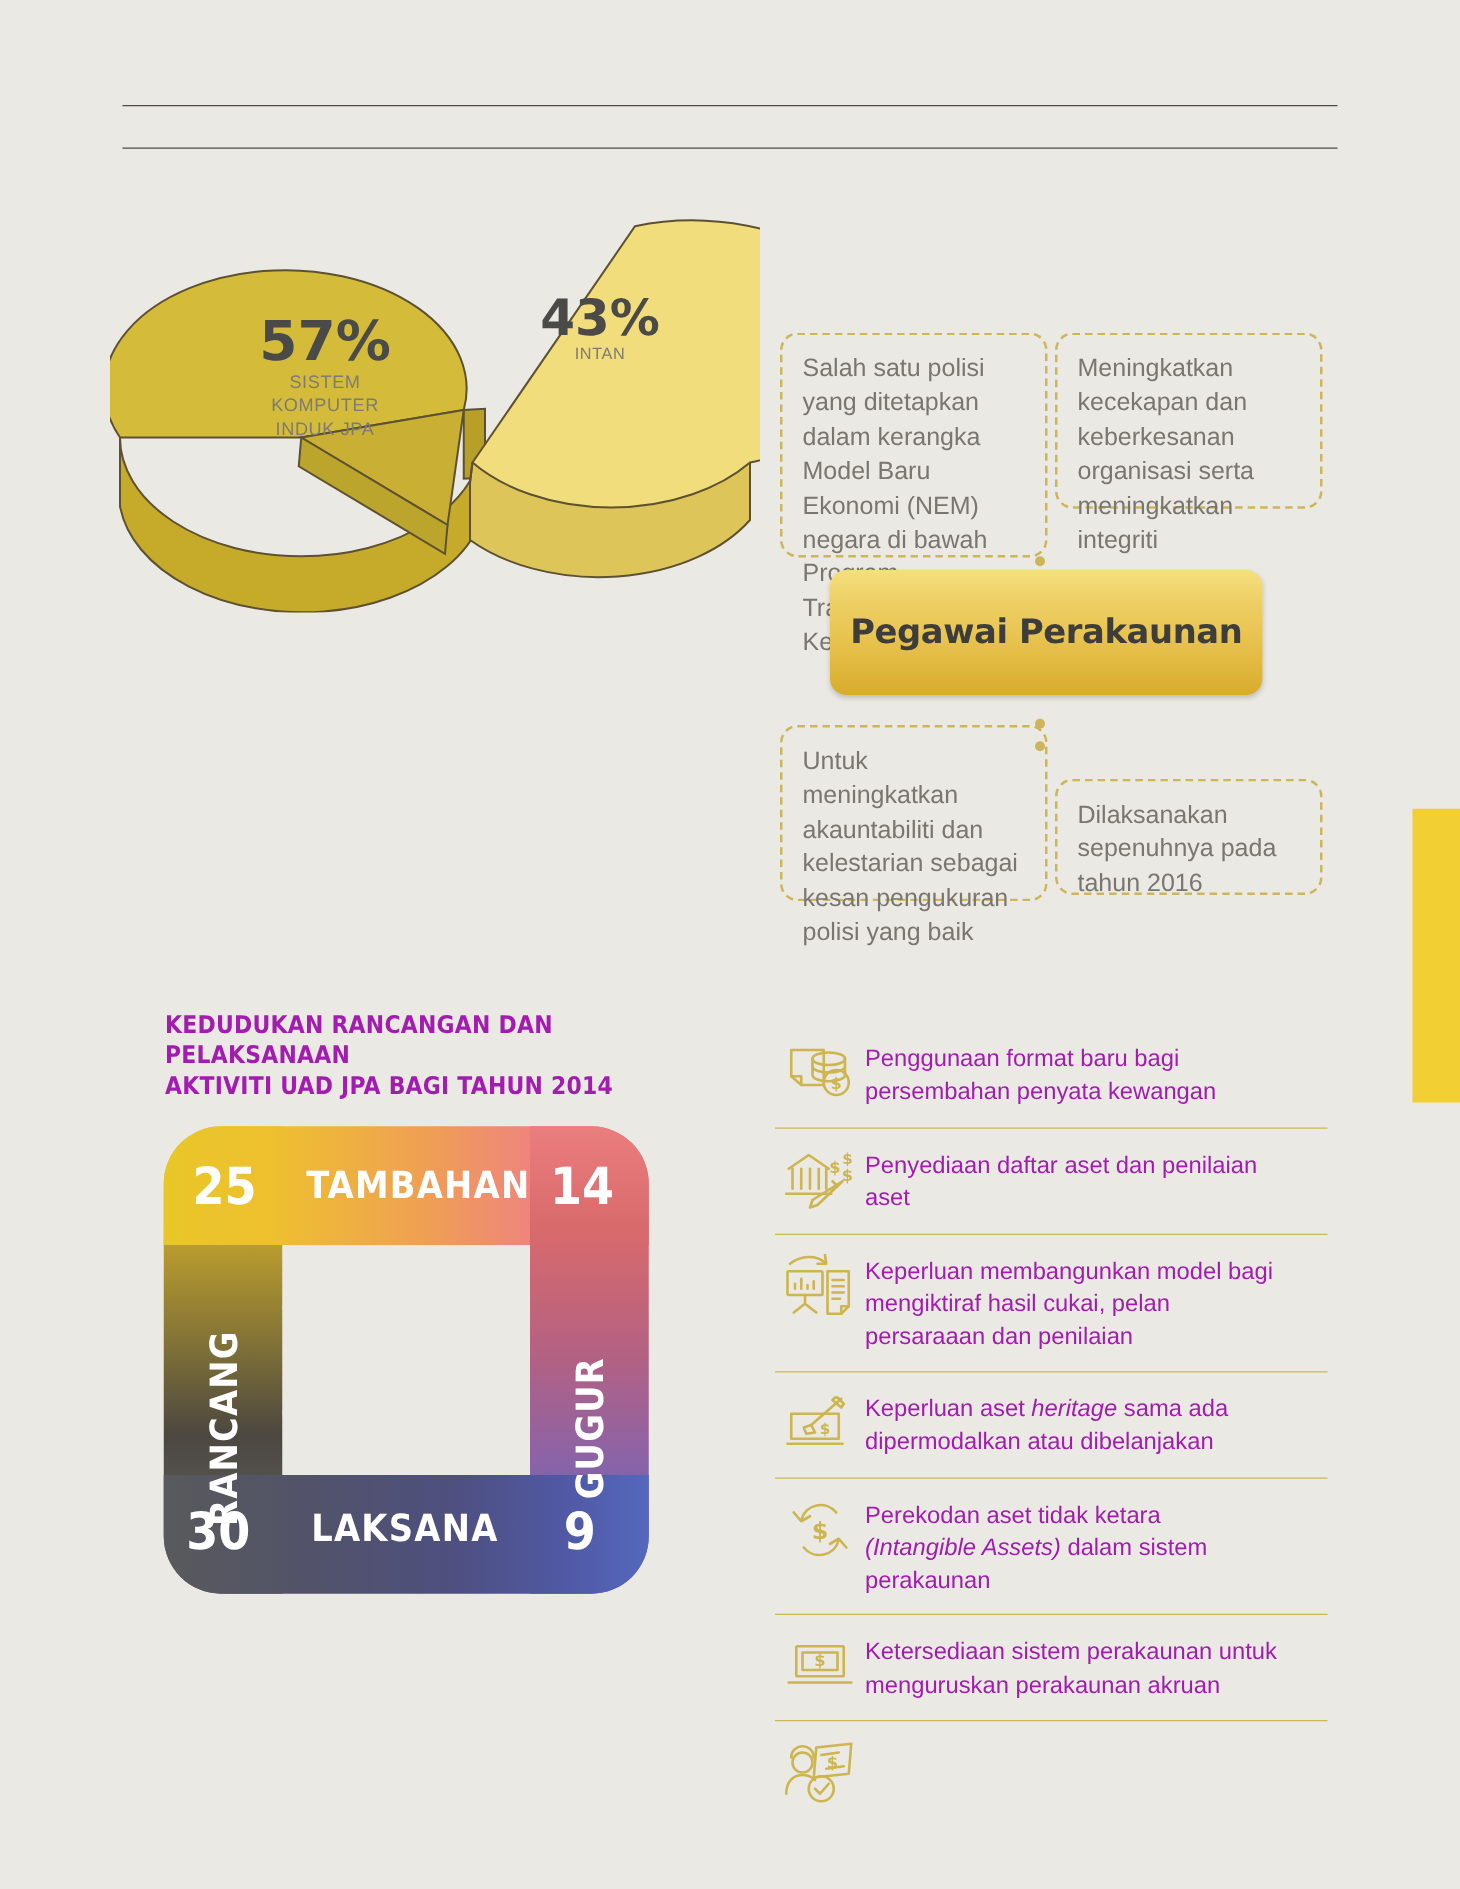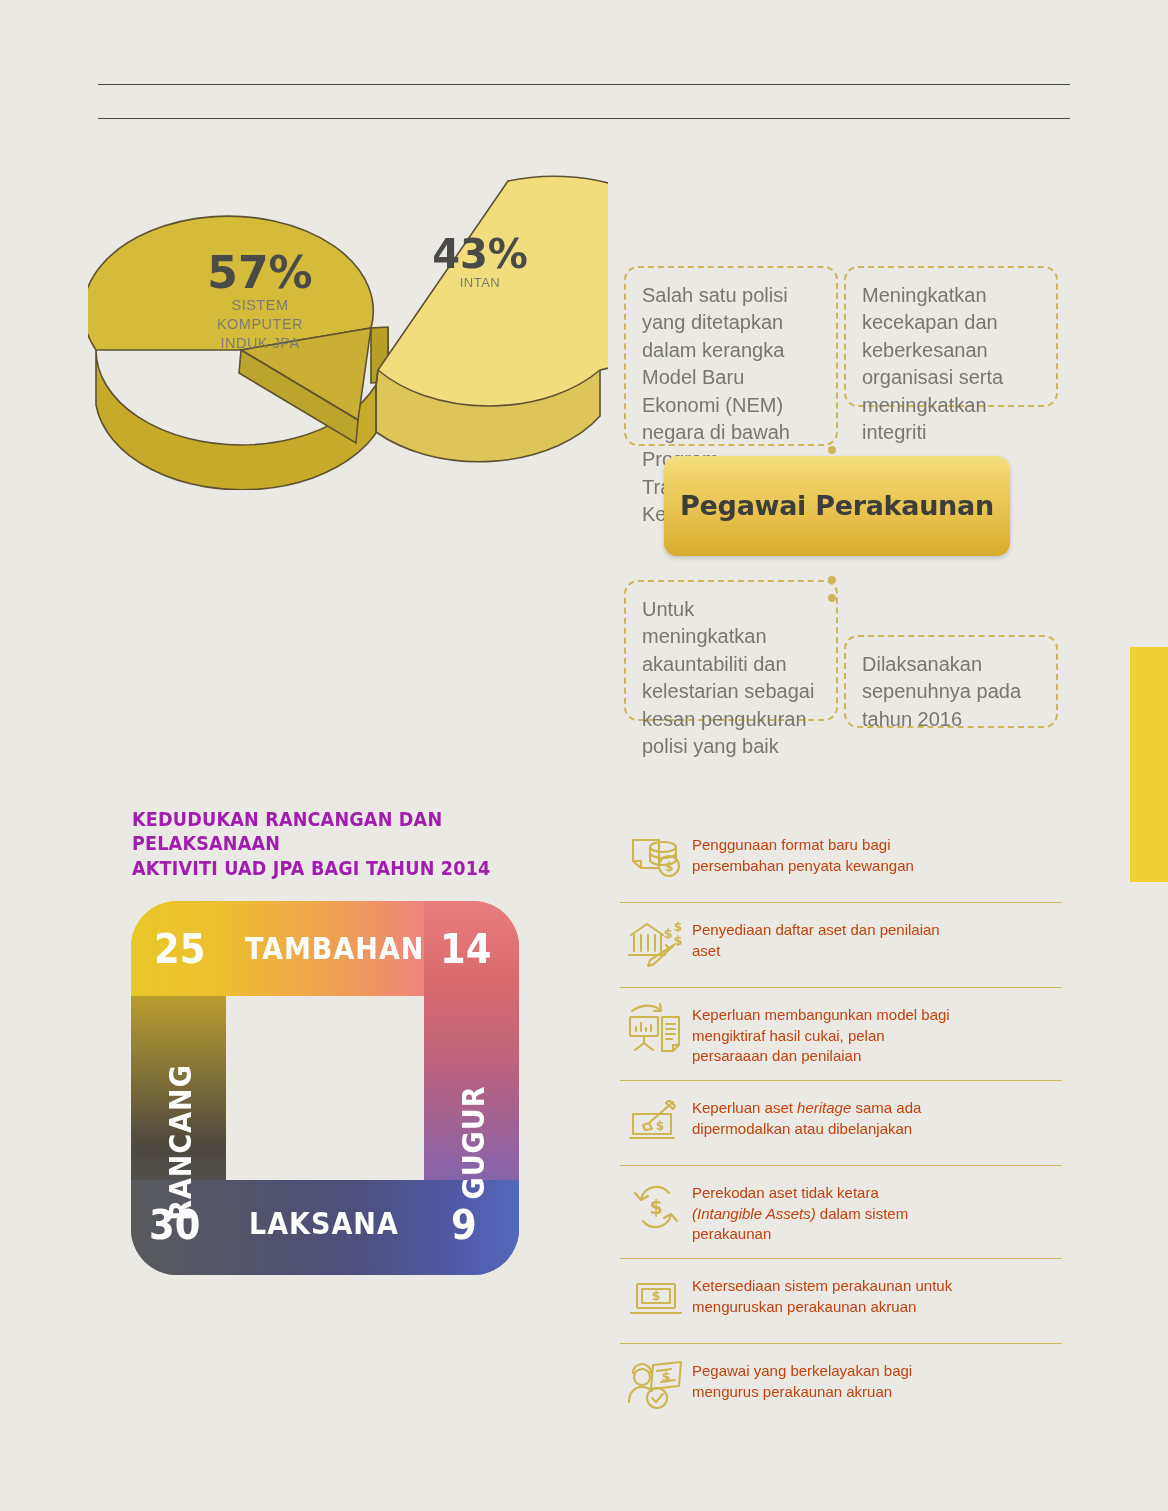--- a/index.html
+++ b/index.html
@@ -51,21 +51,21 @@
     border-radius: 14px;
     box-sizing: border-box;
     padding: 14px 16px;
     font-size: 20px;
     line-height: 1.37;
     color: #78766f;
   }
   #dbox-1 { left: 12px;  top: 8px;   width: 214px; height: 180px; }
   #dbox-2 { left: 232px; top: 8px;   width: 214px; height: 141px; }
   #dbox-3 { left: 12px;  top: 322px; width: 214px; height: 141px; }
-  #dbox-4 { left: 232px; top: 377px; width: 214px; height: 93px;  }
+  #dbox-4 { left: 232px; top: 365px; width: 214px; height: 93px;  }
 
   .dot-pair { position: absolute; width: 20px; height: 9px; }
   .dot-pair i {
     display: inline-block;
     width: 8px; height: 8px;
     border-radius: 50%;
     background: #cdb65a;
     margin-right: 3px;
   }
   #dots-top { left: 216px; top: 182px; }
@@ -165,23 +165,23 @@
     min-height: 58px;
   }
   .bullet:last-child { border-bottom: none; }
   .bullet .bicon {
     flex: 0 0 72px;
     height: 56px;
     display: flex; align-items: center; justify-content: center;
   }
   .bullet .btext {
     flex: 1 1 auto;
-    font-size: 15px;
+    font-size: 19px;
     line-height: 1.38;
-    color: #c2410c;
+    color: #a21caf;
     padding-top: 4px;
   }
   .btext em { font-style: italic; }
 
   svg.ico { display:block; }
   .ico path, .ico rect, .ico circle, .ico line, .ico polyline, .ico polygon, .ico ellipse {
     fill: none; stroke: #cdb54f; stroke-width: 2.1;
     stroke-linecap: round; stroke-linejoin: round;
   }
   .ico text { fill: #cdb54f; stroke: none; font-family: "DejaVu Sans", sans-serif; font-weight: bold; }
@@ -392,19 +392,15 @@
         <path d="M6 13 C6 7 11 4 15 4 C19 4 24 7 24 13"></path>
         <circle cx="15" cy="17" r="8"></circle>
         <path d="M2 42 C2 32 8 27 15 27 C19 27 22 28 25 31"></path>
         <path d="M26 5 L54 2 L52 26 L24 29 Z"></path>
         <path d="M30 11 L44 9 M34 22 L48 20"></path>
         <text x="39" y="21" font-size="13" text-anchor="middle">$</text>
         <circle cx="30" cy="38" r="10"></circle>
         <path d="M25 38 L29 42 L36 34"></path>
       </svg>
     </span>
-    <span class="btext">
-      <span>Pegawai yang berkelayakan bagi</span><br>
-      <span>mengurus perakaunan akruan</span>
-    </span>
   </div>
 
 </div>
 
 </body></html>

